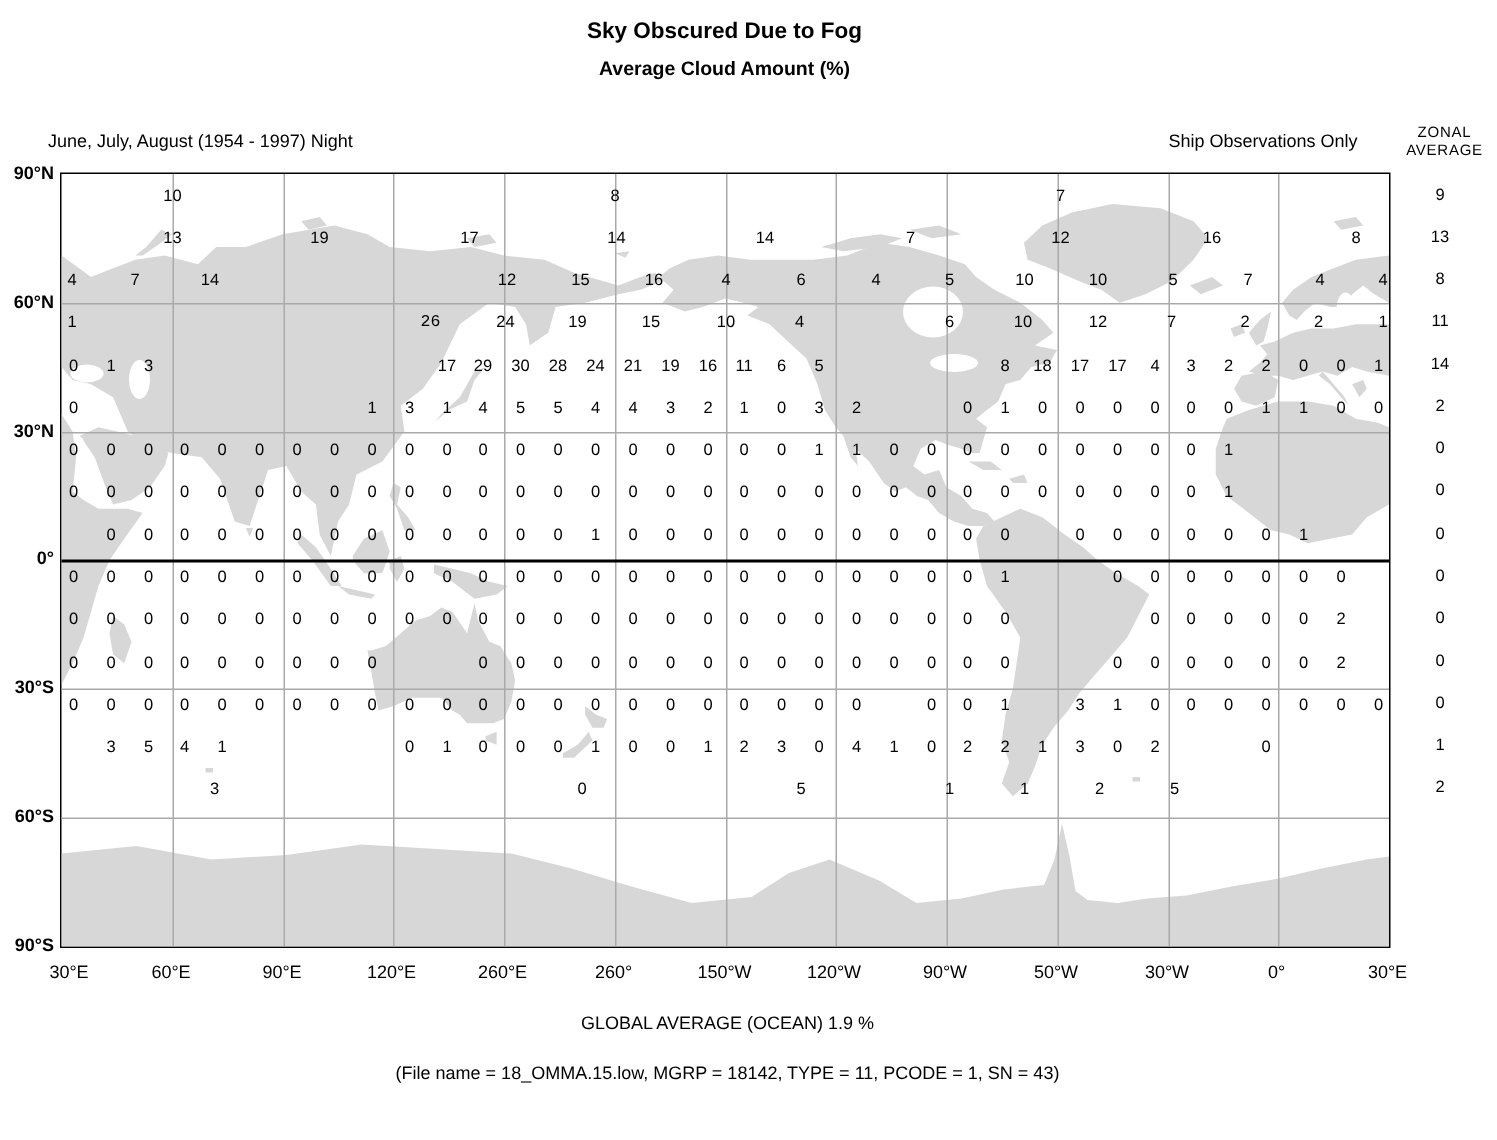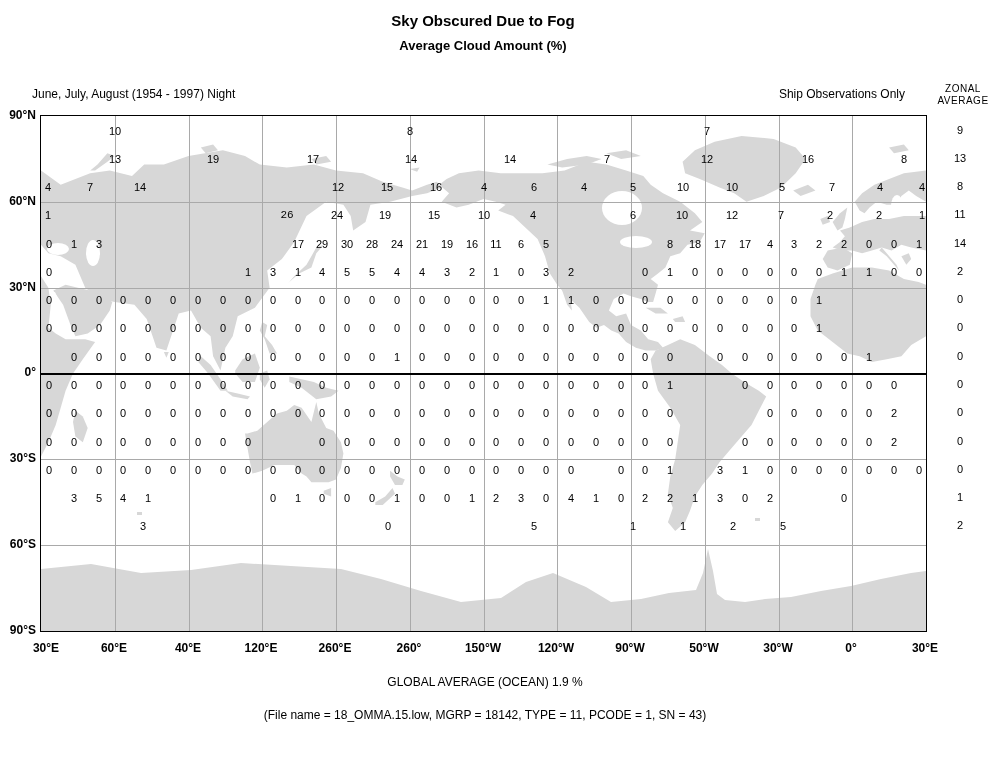--- a/index.html
+++ b/index.html
@@ -16,21 +16,21 @@
     font-size:10px;line-height:12px;letter-spacing:0.5px;}
   #plot{position:absolute;left:40px;top:115px;width:885px;height:515px;
     border:1.5px solid #000;box-sizing:content-box;}
   #map{position:absolute;left:0;top:0;}
   .gl{position:absolute;}
   .glv{width:1px;top:0;height:515px;}
   .glh{height:1px;left:0;width:885px;}
   .eq{height:2px;background:#000 !important;}
   .val{position:absolute;font-size:11px;transform:translate(-50%,-50%);white-space:nowrap;}
   .zval{position:absolute;font-size:11px;transform:translate(-50%,-50%);}
-  .xlab{position:absolute;font-size:12px;font-weight:bold;transform:translate(-50%,0);
+  .xlab{position:absolute;font-size:12px;font-weight:normal;transform:translate(-50%,0);
     top:641px;white-space:nowrap;}
   .ylab{position:absolute;font-size:12px;font-weight:bold;left:0;width:36px;
     text-align:right;transform:translate(0,-50%);}
   #footer-avg{position:absolute;left:0;top:675px;width:970px;text-align:center;font-size:12px;}
   #footer-file{position:absolute;left:0;top:708px;width:970px;text-align:center;font-size:12px;}
 </style>
 </head>
 <body>
 
 <div id="chart-title" class="ttl">Sky Obscured Due to Fog</div>
@@ -476,21 +476,21 @@
     <span class="zval" style="left: 960px; top: 384px;">0</span>
     <span class="zval" style="left: 960px; top: 412px;">0</span>
     <span class="zval" style="left: 960px; top: 441px;">0</span>
     <span class="zval" style="left: 960px; top: 469px;">0</span>
     <span class="zval" style="left: 960px; top: 497px;">1</span>
     <span class="zval" style="left: 960px; top: 525px;">2</span>
   </div>
 <div id="axis-labels">
     <div class="xlab" style="left: 46px;">30°E</div>
     <div class="xlab" style="left: 114px;">60°E</div>
-    <div class="xlab" style="left: 188px;">40°E</div>
+    <div class="xlab" style="left: 188px;">90°E</div>
     <div class="xlab" style="left: 261px;">120°E</div>
     <div class="xlab" style="left: 335px;">260°E</div>
     <div class="xlab" style="left: 409px;">260°</div>
     <div class="xlab" style="left: 483px;">150°W</div>
     <div class="xlab" style="left: 556px;">120°W</div>
     <div class="xlab" style="left: 630px;">90°W</div>
     <div class="xlab" style="left: 704px;">50°W</div>
     <div class="xlab" style="left: 778px;">30°W</div>
     <div class="xlab" style="left: 851px;">0°</div>
     <div class="xlab" style="left: 925px;">30°E</div>

